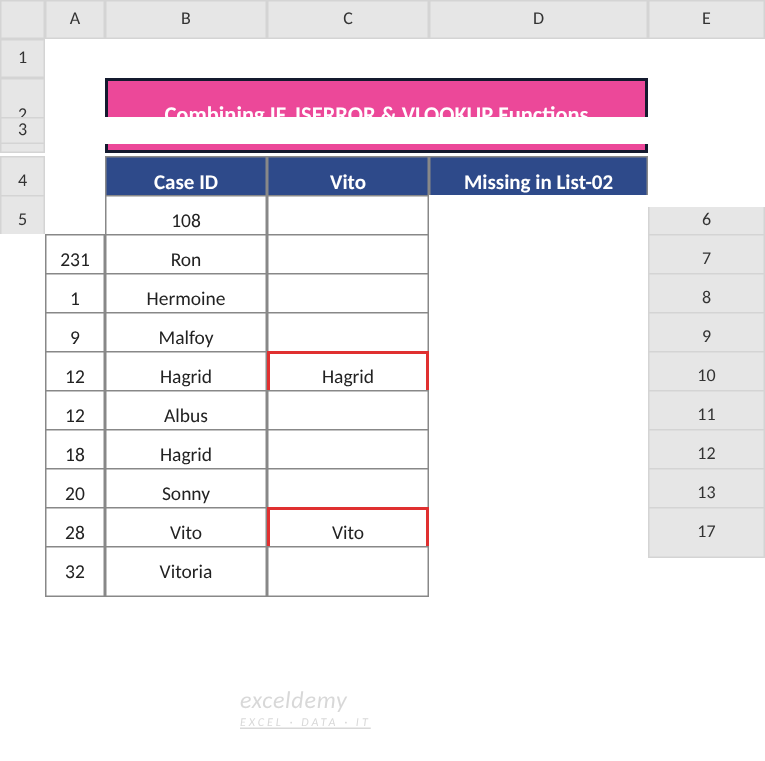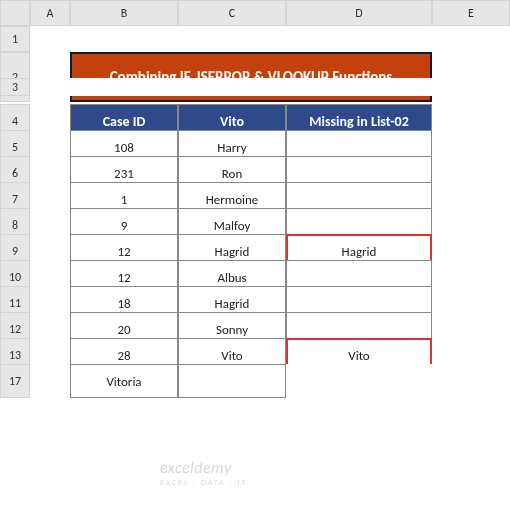--- a/index.html
+++ b/index.html
@@ -33,21 +33,21 @@
     }
     .cell {
       border: 1px solid transparent;
       display: flex;
       align-items: center;
       justify-content: center;
       background: #fff;
       position: relative;
     }
     .title-cell {
-      background: #c2410c;
+      background: #ec4899;
       color: #fff;
       font-weight: bold;
       font-size: 15px;
       border: 2px solid #141a2e;
     }
     .header-cell {
       background: #2e4a8a;
       color: #fff;
       font-weight: bold;
       font-size: 14px;
@@ -65,21 +65,21 @@
     .watermark {
       position: absolute;
       left: 160px;
       top: 458px;
       font-size: 16px;
       color: rgba(100,100,100,0.25);
       pointer-events: none;
       font-style: italic;
       letter-spacing: 0.5px;
     }
-    .watermark small { font-size: 8px; display:block; text-align:left; letter-spacing: 2px;}
+    .watermark small { font-size: 8px; display:block; text-align:left; letter-spacing: 2px; text-decoration: underline;}
   </style>
 </head>
 <body>
 
 <div class="sheet">
 
   <div class="corner"></div>
   <div class="colhdr">A</div>
   <div class="colhdr">B</div>
   <div class="colhdr">C</div>
@@ -108,21 +108,20 @@
   <div class="rowhdr" style="height:34px">4</div>
   <div class="cell" style="height:34px"></div>
   <div class="cell header-cell" style="height:34px">Case ID</div>
   <div class="cell header-cell" style="height:34px">Vito</div>
   <div class="cell header-cell" style="height:34px">Missing in List-02</div>
   <div class="cell" style="height:34px"></div>
 
   <div class="rowhdr" style="height:34px">5</div>
   <div class="cell" style="height:34px"></div>
   <div class="cell data-cell" style="height:34px">108</div>
-  <div class="cell data-cell" style="height:34px">Harry</div>
   <div class="cell data-cell" style="height:34px"></div>
   <div class="cell" style="height:34px"></div>
 
   <div class="rowhdr" style="height:34px">6</div>
   <div class="cell" style="height:34px"></div>
   <div class="cell data-cell" style="height:34px">231</div>
   <div class="cell data-cell" style="height:34px">Ron</div>
   <div class="cell data-cell" style="height:34px"></div>
   <div class="cell" style="height:34px"></div>
 
@@ -170,20 +169,21 @@
 
   <div class="rowhdr" style="height:34px">13</div>
   <div class="cell" style="height:34px"></div>
   <div class="cell data-cell" style="height:34px">28</div>
   <div class="cell data-cell" style="height:34px">Vito</div>
   <div class="cell data-cell highlight" style="height:34px">Vito</div>
   <div class="cell" style="height:34px"></div>
 
   <div class="rowhdr" style="height:34px">17</div>
   <div class="cell" style="height:34px"></div>
+  <div class="cell data-cell" style="height:34px">32</div>
   <div class="cell data-cell" style="height:34px">Vitoria</div>
   <div class="cell data-cell" style="height:34px"></div>
   <div class="cell" style="height:34px"></div>
 </div>
 
 <div class="watermark">
   <span>exceldemy</span>
   <small>EXCEL · DATA · IT</small>
 </div>
 

